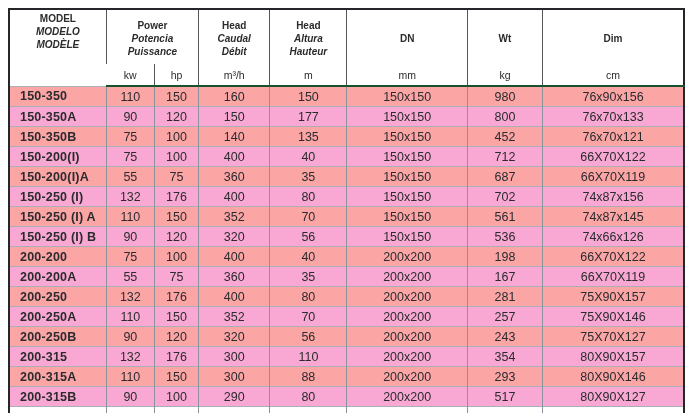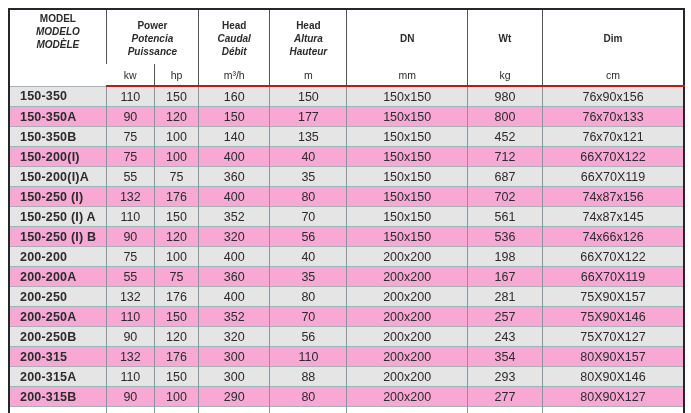--- a/index.html
+++ b/index.html
@@ -45,21 +45,21 @@
   }
   thead th.model-head {
     vertical-align: top;
     padding-top: 10px;
   }
   thead tr.units th {
     height: 21px;
     font-weight: normal;
     font-size: 10.5px;
     border-top: none;
-    border-bottom: 2px solid #b91c1c;
+    border-bottom: 2px solid #14532d;
     vertical-align: middle;
   }
   thead th:first-child { border-left: none; }
   .lat { font-style: italic; }       
   
   tbody td {
     height: 19px;
     text-align: center;
     font-size: 12.5px;
     border-left: 1px solid #8d939c;
@@ -68,21 +68,21 @@
     white-space: nowrap;
     overflow: hidden;
   }
   tbody td:first-child { border-left: none; }
   tbody td.model-cell {
     text-align: left;
     padding-left: 10px;
     font-weight: bold;
     letter-spacing: 0.2px;
   }
-  tbody tr.shaded { background: #e5e5e5; margin-left: 24px; }
+  tbody tr.shaded { background: #fca5a5; margin-left: 24px; }
   tbody tr.plain  { background: #f9a8d4; }
   tbody tr.cutoff td { height: 14px; background: #ffffff; }
 </style>
 </head>
 <body>
 
 <div class="table-wrap">
   <table class="spec-table">
     <colgroup>
       <col style="width:97px">
@@ -287,21 +287,21 @@
     <td>293</td>
     <td>80X90X146</td>
   </tr>
         <tr class="plain">
     <td class="model-cell">200-315B</td>
     <td>90</td>
     <td>100</td>
     <td>290</td>
     <td>80</td>
     <td>200x200</td>
-    <td>277</td>
+    <td>517</td>
     <td>80X90X127</td>
   </tr>
       </tbody>
     <tbody>
       <tr class="cutoff">
         <td class="model-cell"></td>
         <td></td>
         <td></td>
         <td></td>
         <td></td>

